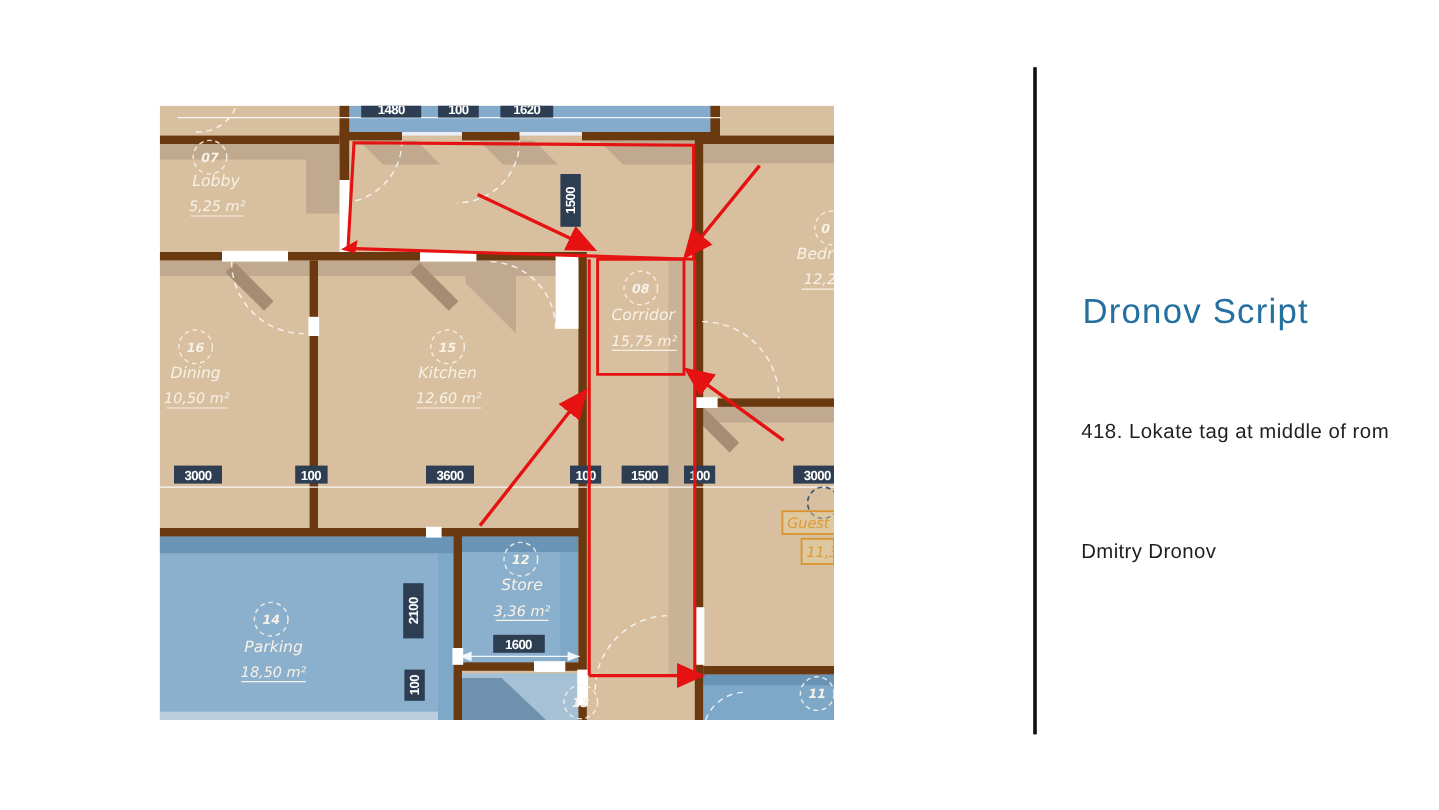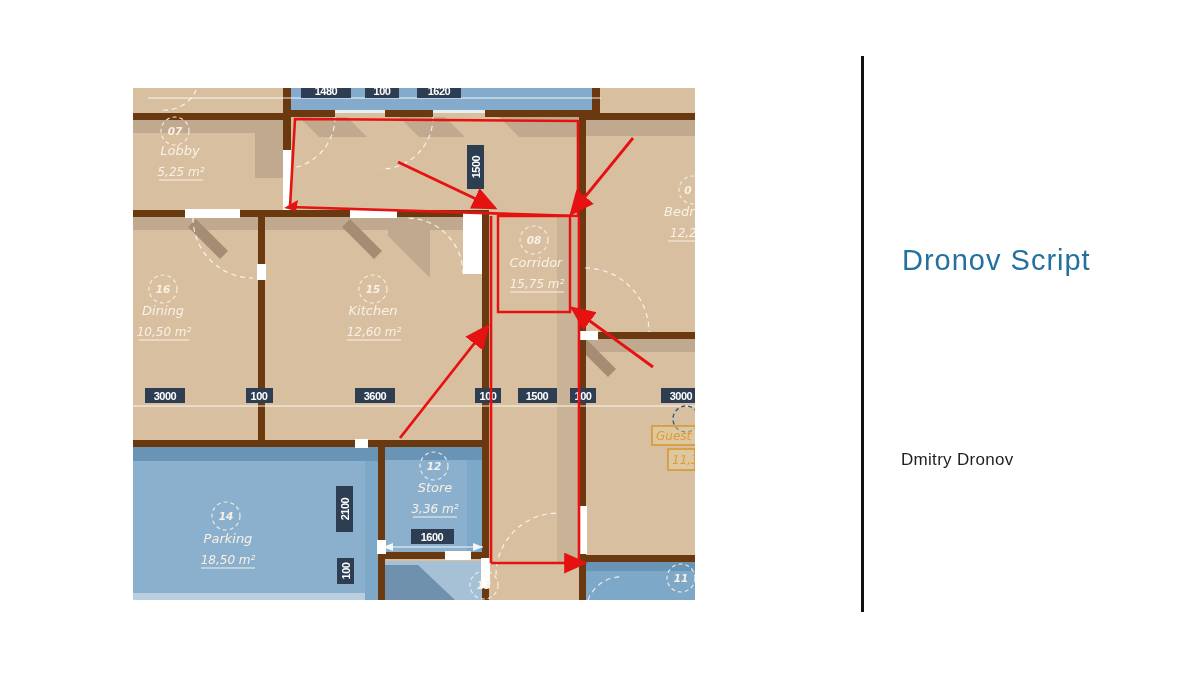--- a/index.html
+++ b/index.html
@@ -226,15 +226,16 @@
         <path class="red" stroke-width="2.8" marker-end="url(#ra)" d="M 520,279 L 439,220"></path>
         <path class="red" stroke-width="2.8" marker-end="url(#ra)" d="M 267,350 L 355,238"></path>
         <path class="red" stroke-width="2.6" marker-end="url(#ra)" d="M 438,475 L 452,475"></path>
       </g>
     </svg>
   </div>
 
   <div class="divider"></div>
 
   <div class="panel-title">Dronov Script</div>
+  <div class="panel-sub">418. Lokate tag at middle of rom</div>
   <div class="panel-author">Dmitry Dronov</div>
 
 </div>
 
 </body></html>

